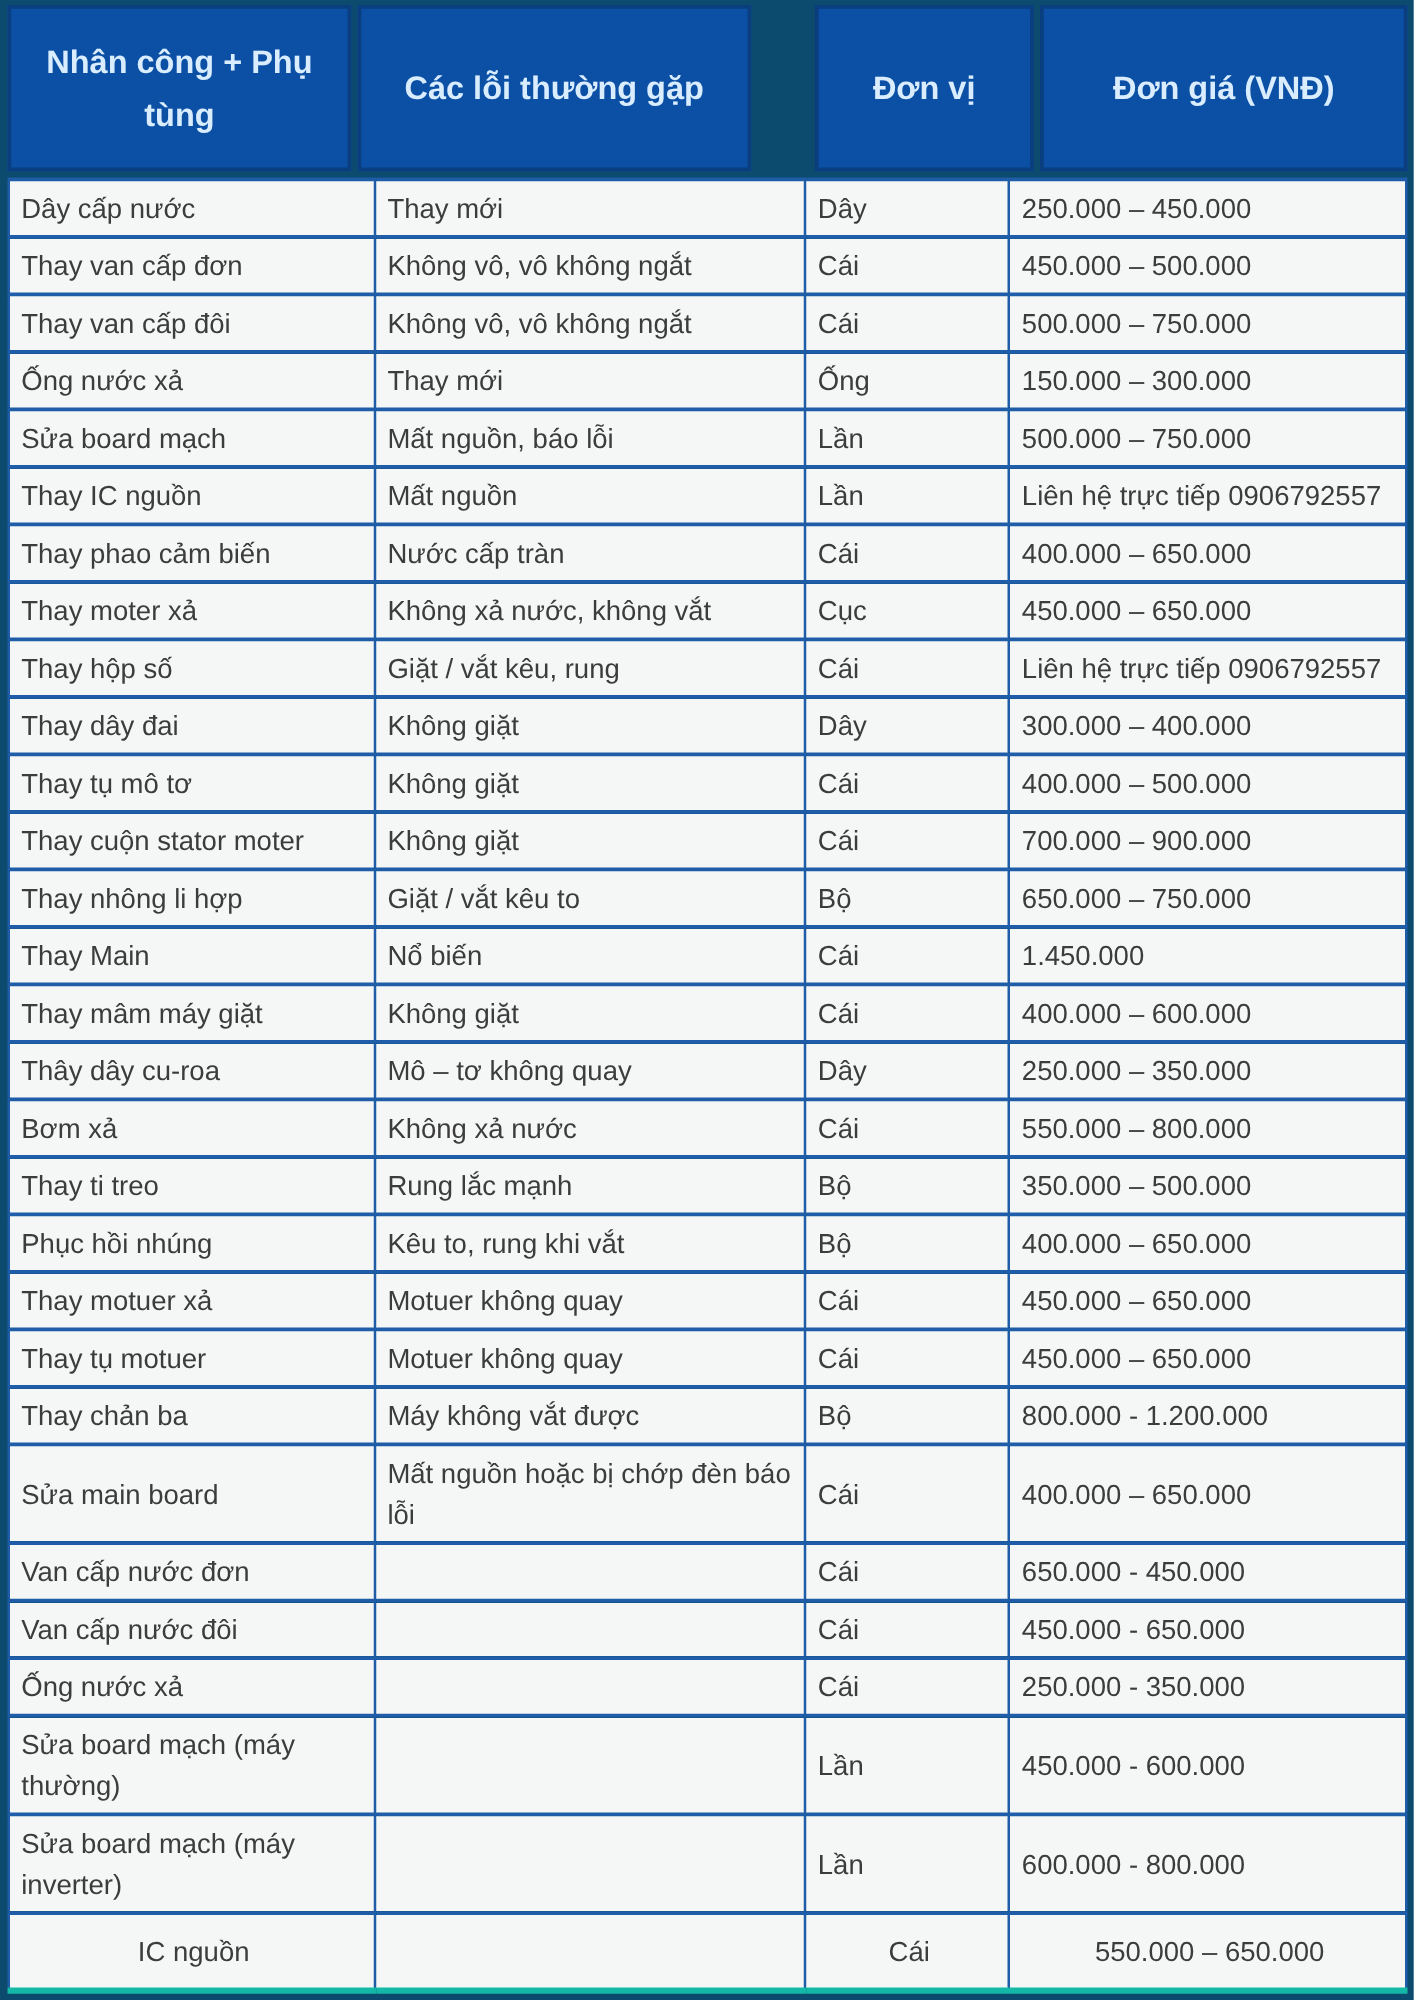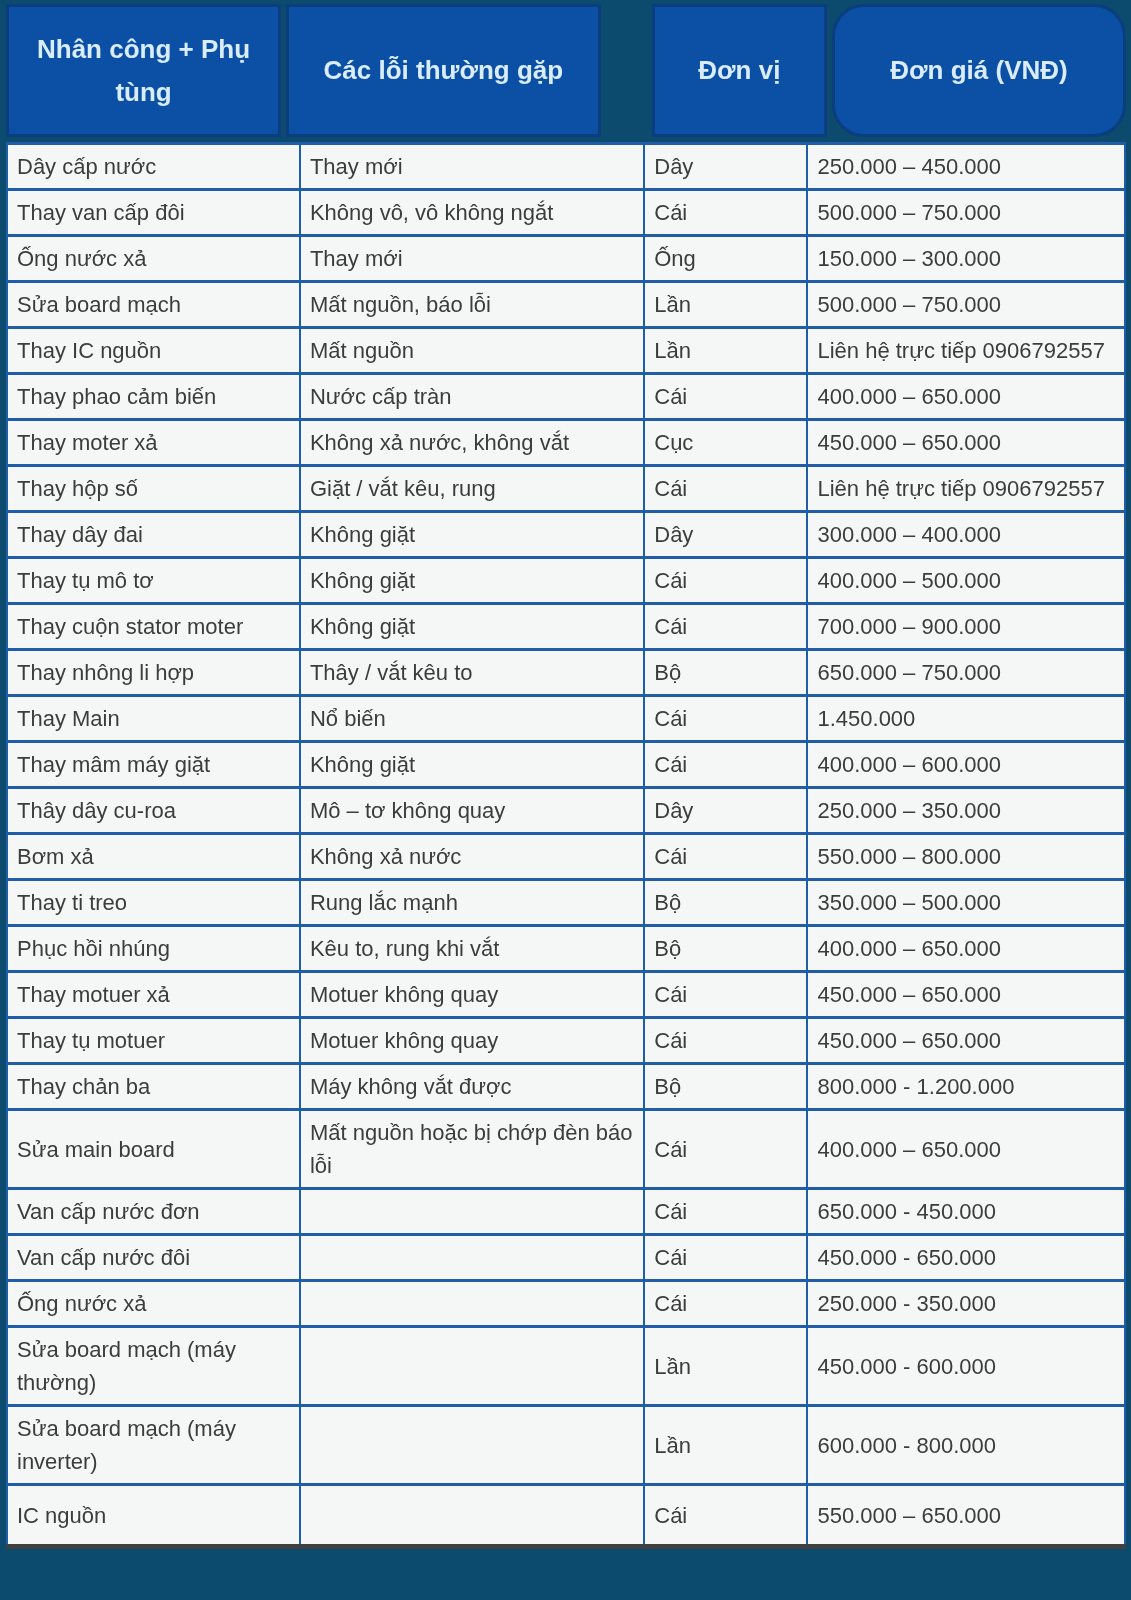--- a/index.html
+++ b/index.html
@@ -28,21 +28,21 @@
     display: flex;
     align-items: center;
     justify-content: center;
     text-align: center;
     line-height: 1.65;
     padding: 0 22px;
   }
   .hc1 { flex: 262 1 0; }
   .hc2 { flex: 308 1 0; }
   .hc3 { flex: 146 1 0; margin-left: 46px; }
-  .hc4 { flex: 284 1 0; border-radius: 32px; }
+  .hc4 { flex: 284 1 0; }
   
   table.price-table {
     width: 100%;
     border-collapse: collapse;
     table-layout: fixed;
   }
   col.c1 { width: 26.2%; }
   col.c2 { width: 30.8%; }
   col.c3 { width: 14.6%; }
   col.c4 { width: 28.4%; }
@@ -55,22 +55,23 @@
     color: #3c3c3c;
     font-size: 22px;
     line-height: 1.5;
     padding: 5px 6px 5px 9px;
     vertical-align: middle;
     overflow: hidden;
     word-wrap: break-word;
   }
   tr:first-child td { border-top-width: 3px; }
   tr:last-child td {
-    border-bottom: 5px solid #404040;
+    border-bottom: 5px solid #14b8a6;
     height: 62px;
+    text-align: center;
   }
 </style>
 </head>
 <body>
 
 <div class="page">
 
   <div class="header-row">
     <div class="header-cell hc1">Nhân công + Phụ tùng</div>
     <div class="header-cell hc2">Các lỗi thường gặp</div>
@@ -86,20 +87,26 @@
         <col class="c4">
     </colgroup>
     <tbody>
         <tr>
           <td>Dây cấp nước</td>
           <td>Thay mới</td>
           <td>Dây</td>
           <td>250.000 – 450.000</td>
         </tr>
         <tr>
+          <td>Thay van cấp đơn</td>
+          <td>Không vô, vô không ngắt</td>
+          <td>Cái</td>
+          <td>450.000 – 500.000</td>
+        </tr>
+        <tr>
           <td>Thay van cấp đôi</td>
           <td>Không vô, vô không ngắt</td>
           <td>Cái</td>
           <td>500.000 – 750.000</td>
         </tr>
         <tr>
           <td>Ống nước xả</td>
           <td>Thay mới</td>
           <td>Ống</td>
           <td>150.000 – 300.000</td>
@@ -147,21 +154,21 @@
           <td>400.000 – 500.000</td>
         </tr>
         <tr>
           <td>Thay cuộn stator moter</td>
           <td>Không giặt</td>
           <td>Cái</td>
           <td>700.000 – 900.000</td>
         </tr>
         <tr>
           <td>Thay nhông li hợp</td>
-          <td>Thây / vắt kêu to</td>
+          <td>Giặt / vắt kêu to</td>
           <td>Bộ</td>
           <td>650.000 – 750.000</td>
         </tr>
         <tr>
           <td>Thay Main</td>
           <td>Nổ biến</td>
           <td>Cái</td>
           <td>1.450.000</td>
         </tr>
         <tr>

